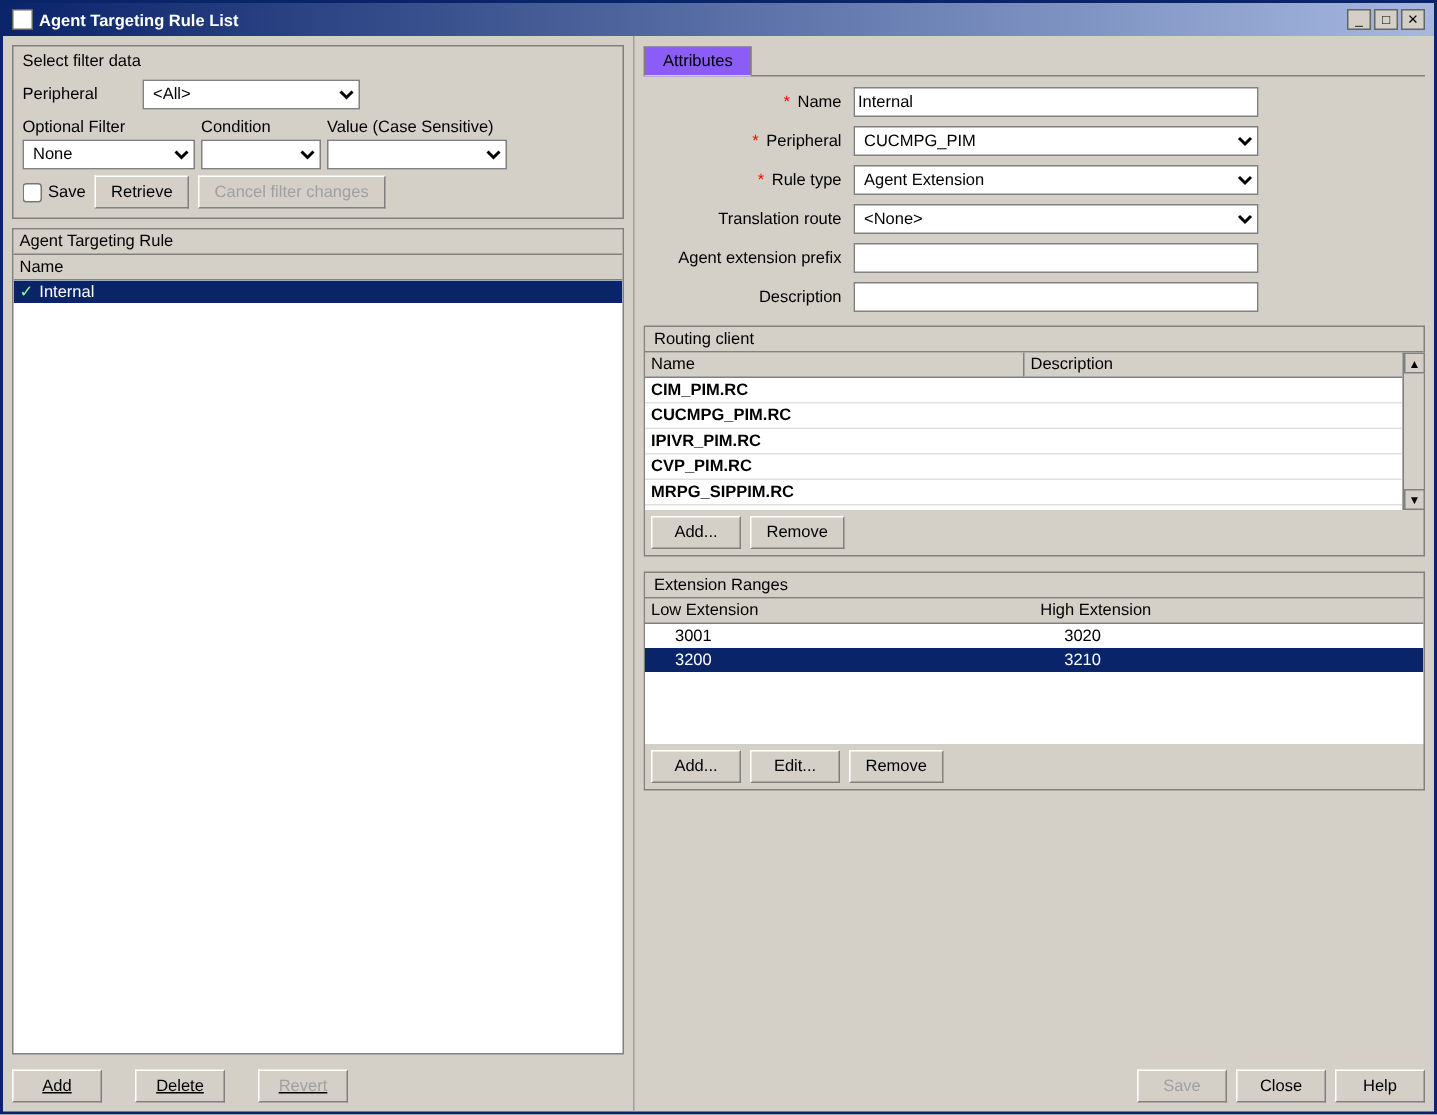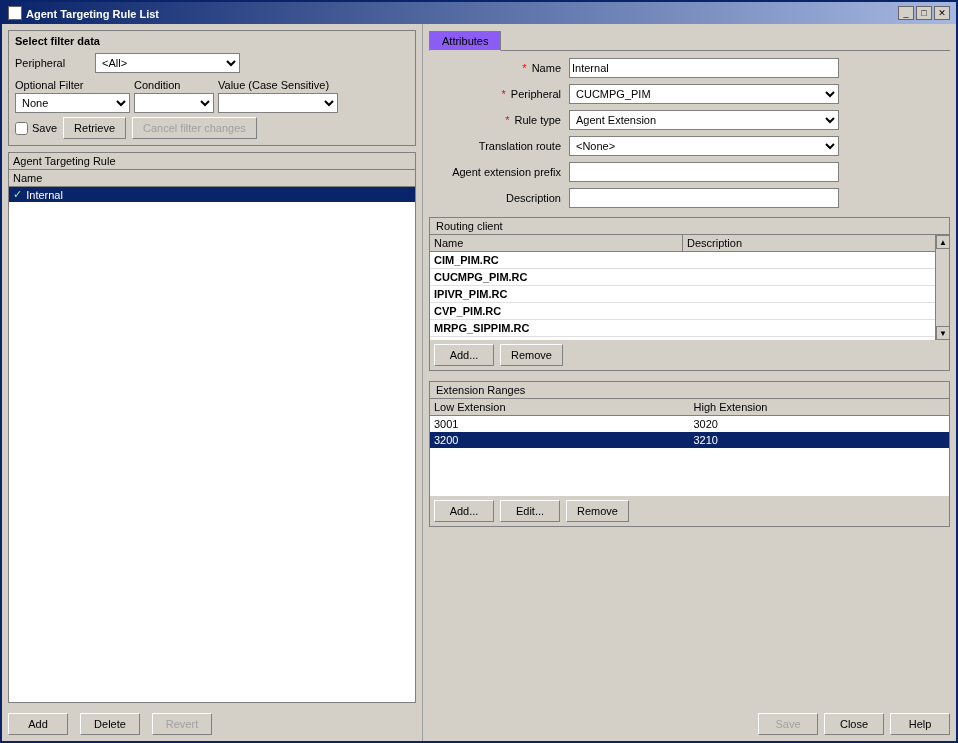--- a/index.html
+++ b/index.html
@@ -82,21 +82,21 @@
       padding: 6px;
       border-left: 1px solid #a0a0a0;
     }
     .group-box {
       border: 1px solid #808080;
       background: #d4d0c8;
       padding: 4px 6px 6px 6px;
     }
     .group-box-title {
       font-size: 11px;
-      font-weight: bold;
+      font-weight: normal;
       margin-bottom: 6px;
     }
     .filter-row {
       display: flex;
       align-items: center;
       margin-bottom: 6px;
     }
     .filter-label {
       width: 80px;
       font-size: 11px;
@@ -199,24 +199,25 @@
     .list-item-check {
       color: #00a000;
       margin-right: 4px;
       font-size: 11px;
     }
     .list-item.selected .list-item-check {
       color: #90ff90;
     }
     .bottom-buttons {
       display: flex;
-      gap: 12px;
+      gap: 22px;
       padding: 6px;
       border-top: 1px solid #808080;
       align-items: center;
+      text-decoration: underline;
     }
     .tab-strip {
       display: flex;
       border-bottom: 1px solid #808080;
       margin-bottom: 6px;
     }
     .tab {
       padding: 3px 12px;
       border: 1px solid #808080;
       border-bottom: none;
@@ -353,21 +354,21 @@
     }
     .ext-header-cell {
       padding: 2px 4px;
       flex: 1;
     }
     .ext-data-row {
       display: flex;
       font-size: 11px;
     }
     .ext-data-cell {
-      padding: 2px 4px;
+      padding: 2px 20px;
       flex: 1;
     }
     .ext-data-row.selected {
       background: #0a246a;
       color: white;
     }
     .right-panel-inner {
       flex: 1;
       display: flex;
       flex-direction: column;

